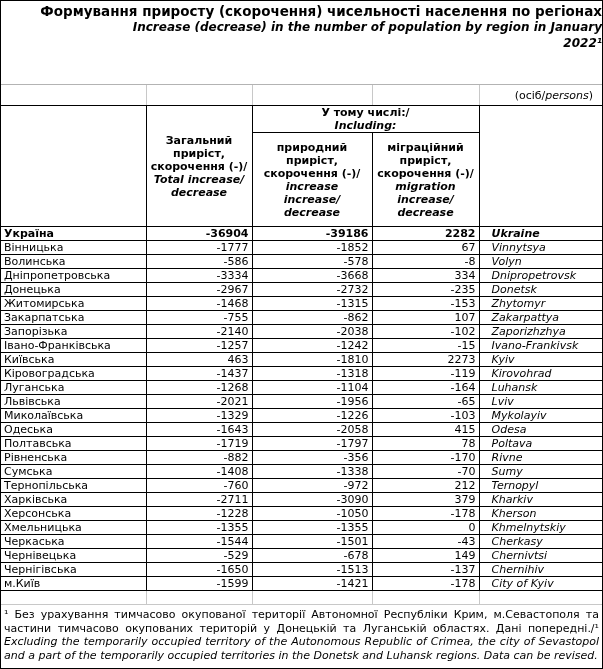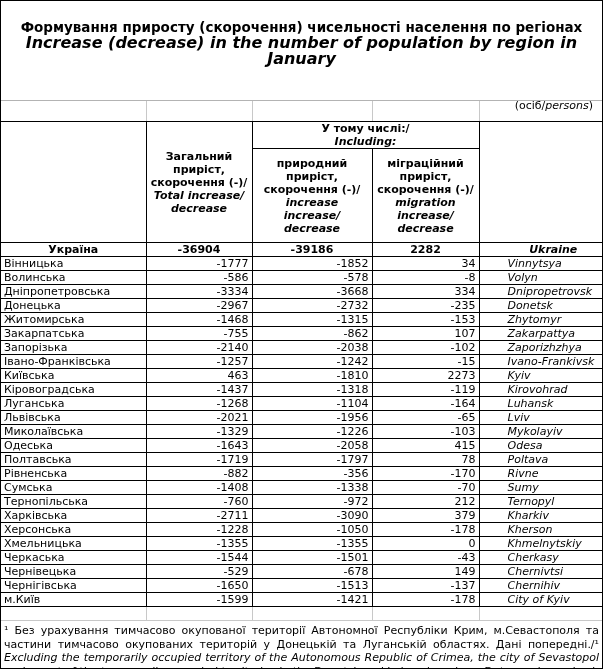--- a/index.html
+++ b/index.html
@@ -8,31 +8,31 @@
     font-family: "DejaVu Sans", "Liberation Sans", sans-serif;
     color: #000;
   }
   .sheet {
     position: relative; width: 603px; height: 669px;
     box-sizing: border-box; border: 1px solid #000; background: #fff;
   }
   
   .title-block {
     box-sizing: border-box; height: 84px; padding-top: 2px;
-    border-bottom: 1px solid #b3b3b3; text-align: center; margin-top: 16px;
+    border-bottom: 1px solid #b3b3b3; text-align: right;
   }
   .title-ua { font-size: 13.5px; font-weight: bold; line-height: 16px; }
-  .title-en { font-size: 16px; font-weight: bold; font-style: italic; line-height: 16px; }
+  .title-en { font-size: 12px; font-weight: bold; font-style: italic; line-height: 16px; }
   
   .unit-row { position: relative; height: 20px; }
   .unit-row .gridline {
     position: absolute; top: 0; width: 1px; height: 20px; background: #c8c8c8;
   }
   .unit-label {
-    position: absolute; right: 9px; bottom: 9px; font-size: 11px; white-space: nowrap;
+    position: absolute; right: 9px; bottom: 3px; font-size: 11px; white-space: nowrap;
   }
   .unit-label .it { font-style: italic; }
   
   table.data-table {
     border-collapse: collapse; table-layout: fixed; width: 601px;
     font-size: 11px;
   }
   .data-table th, .data-table td {
     border: 1px solid #000; padding: 0 3px; overflow: hidden; white-space: nowrap;
   }
@@ -42,22 +42,22 @@
     font-weight: bold; text-align: center; vertical-align: middle;
     line-height: 13px; white-space: normal;
   }
   .data-table thead tr.h-top { height: 26px; }
   .data-table thead tr.h-sub { height: 94px; }
   .h-en { font-style: italic; }
   .data-table tbody tr { height: 14px; }
   .data-table tbody td { line-height: 13px; vertical-align: middle; }
   td.c-ua { text-align: left; }
   td.c-num { text-align: right; }
-  td.c-en { text-align: left; font-style: italic; padding-left: 28px; }
-  tr.bold-row td { font-weight: bold; text-align: center; }
+  td.c-en { text-align: left; font-style: italic; padding-left: 12px; }
+  tr.bold-row td { font-weight: bold; }
   tr.spacer-row { height: 14px; }
   tr.spacer-row td { border: 1px solid #c8c8c8; border-top: 1px solid #000; }
   tr.spacer-row td.no-l { border-left: none; }
   tr.spacer-row td.no-r { border-right: none; }
   
   .footnote {
     box-sizing: border-box; padding: 3px 3px 0 3px; font-size: 11px;
     line-height: 13.6px; text-align: justify;
   }
   .fn-en { font-style: italic; }
@@ -66,20 +66,21 @@
 <body>
 
 <div class="sheet">
 
   <div class="title-block">
     <div class="title-ua">
         <div>Формування приросту (скорочення) чисельності населення по регіонах</div>
       </div>
     <div class="title-en">
         <div>Increase (decrease) in the number of population by region in January</div>
+        <div>2022¹</div>
       </div>
   </div>
 
   <div class="unit-row">
     <div class="gridline" style="left:145px"></div>
     <div class="gridline" style="left:251px"></div>
     <div class="gridline" style="left:371px"></div>
     <div class="gridline" style="left:478px"></div>
     <span class="unit-label"><span>(осіб/</span><span class="it">persons</span><span>)</span></span>
   </div>
@@ -146,21 +147,21 @@
     <td class="c-ua no-l">Україна</td>
     <td class="c-num">-36904</td>
     <td class="c-num">-39186</td>
     <td class="c-num">2282</td>
     <td class="c-en no-r">Ukraine</td>
   </tr>
         <tr>
     <td class="c-ua no-l">Вінницька</td>
     <td class="c-num">-1777</td>
     <td class="c-num">-1852</td>
-    <td class="c-num">34</td>
+    <td class="c-num">67</td>
     <td class="c-en no-r">Vinnytsya</td>
   </tr>
         <tr>
     <td class="c-ua no-l">Волинська</td>
     <td class="c-num">-586</td>
     <td class="c-num">-578</td>
     <td class="c-num">-8</td>
     <td class="c-en no-r">Volyn</td>
   </tr>
         <tr>

